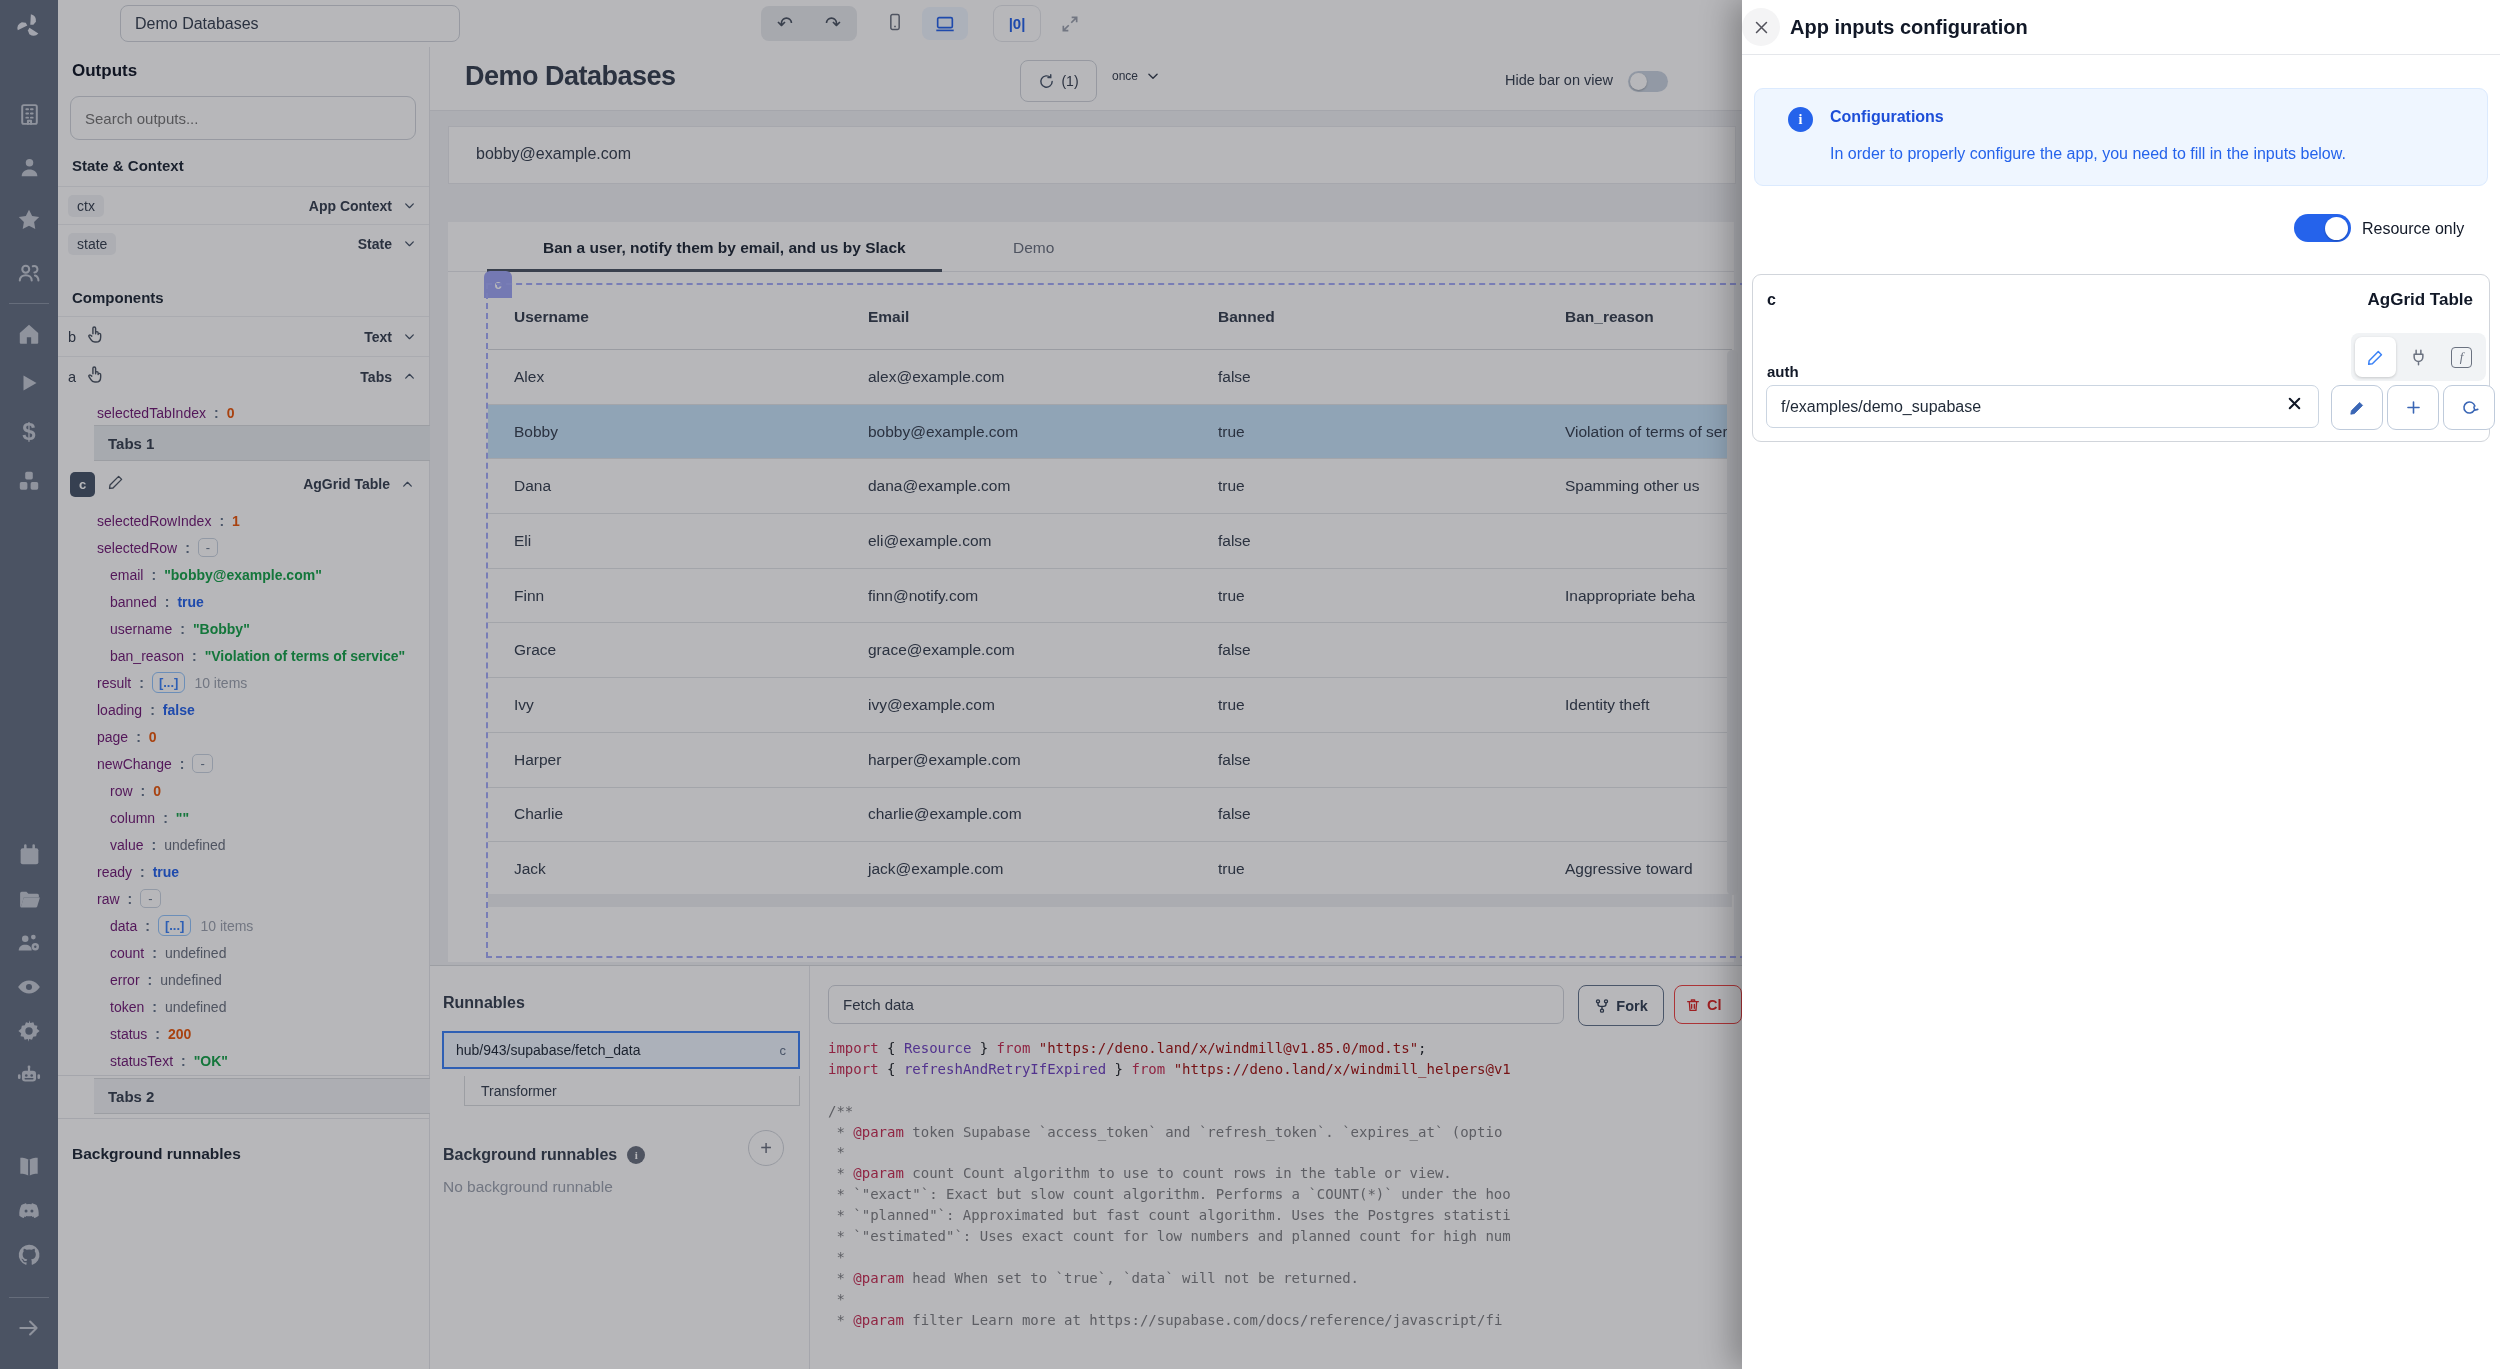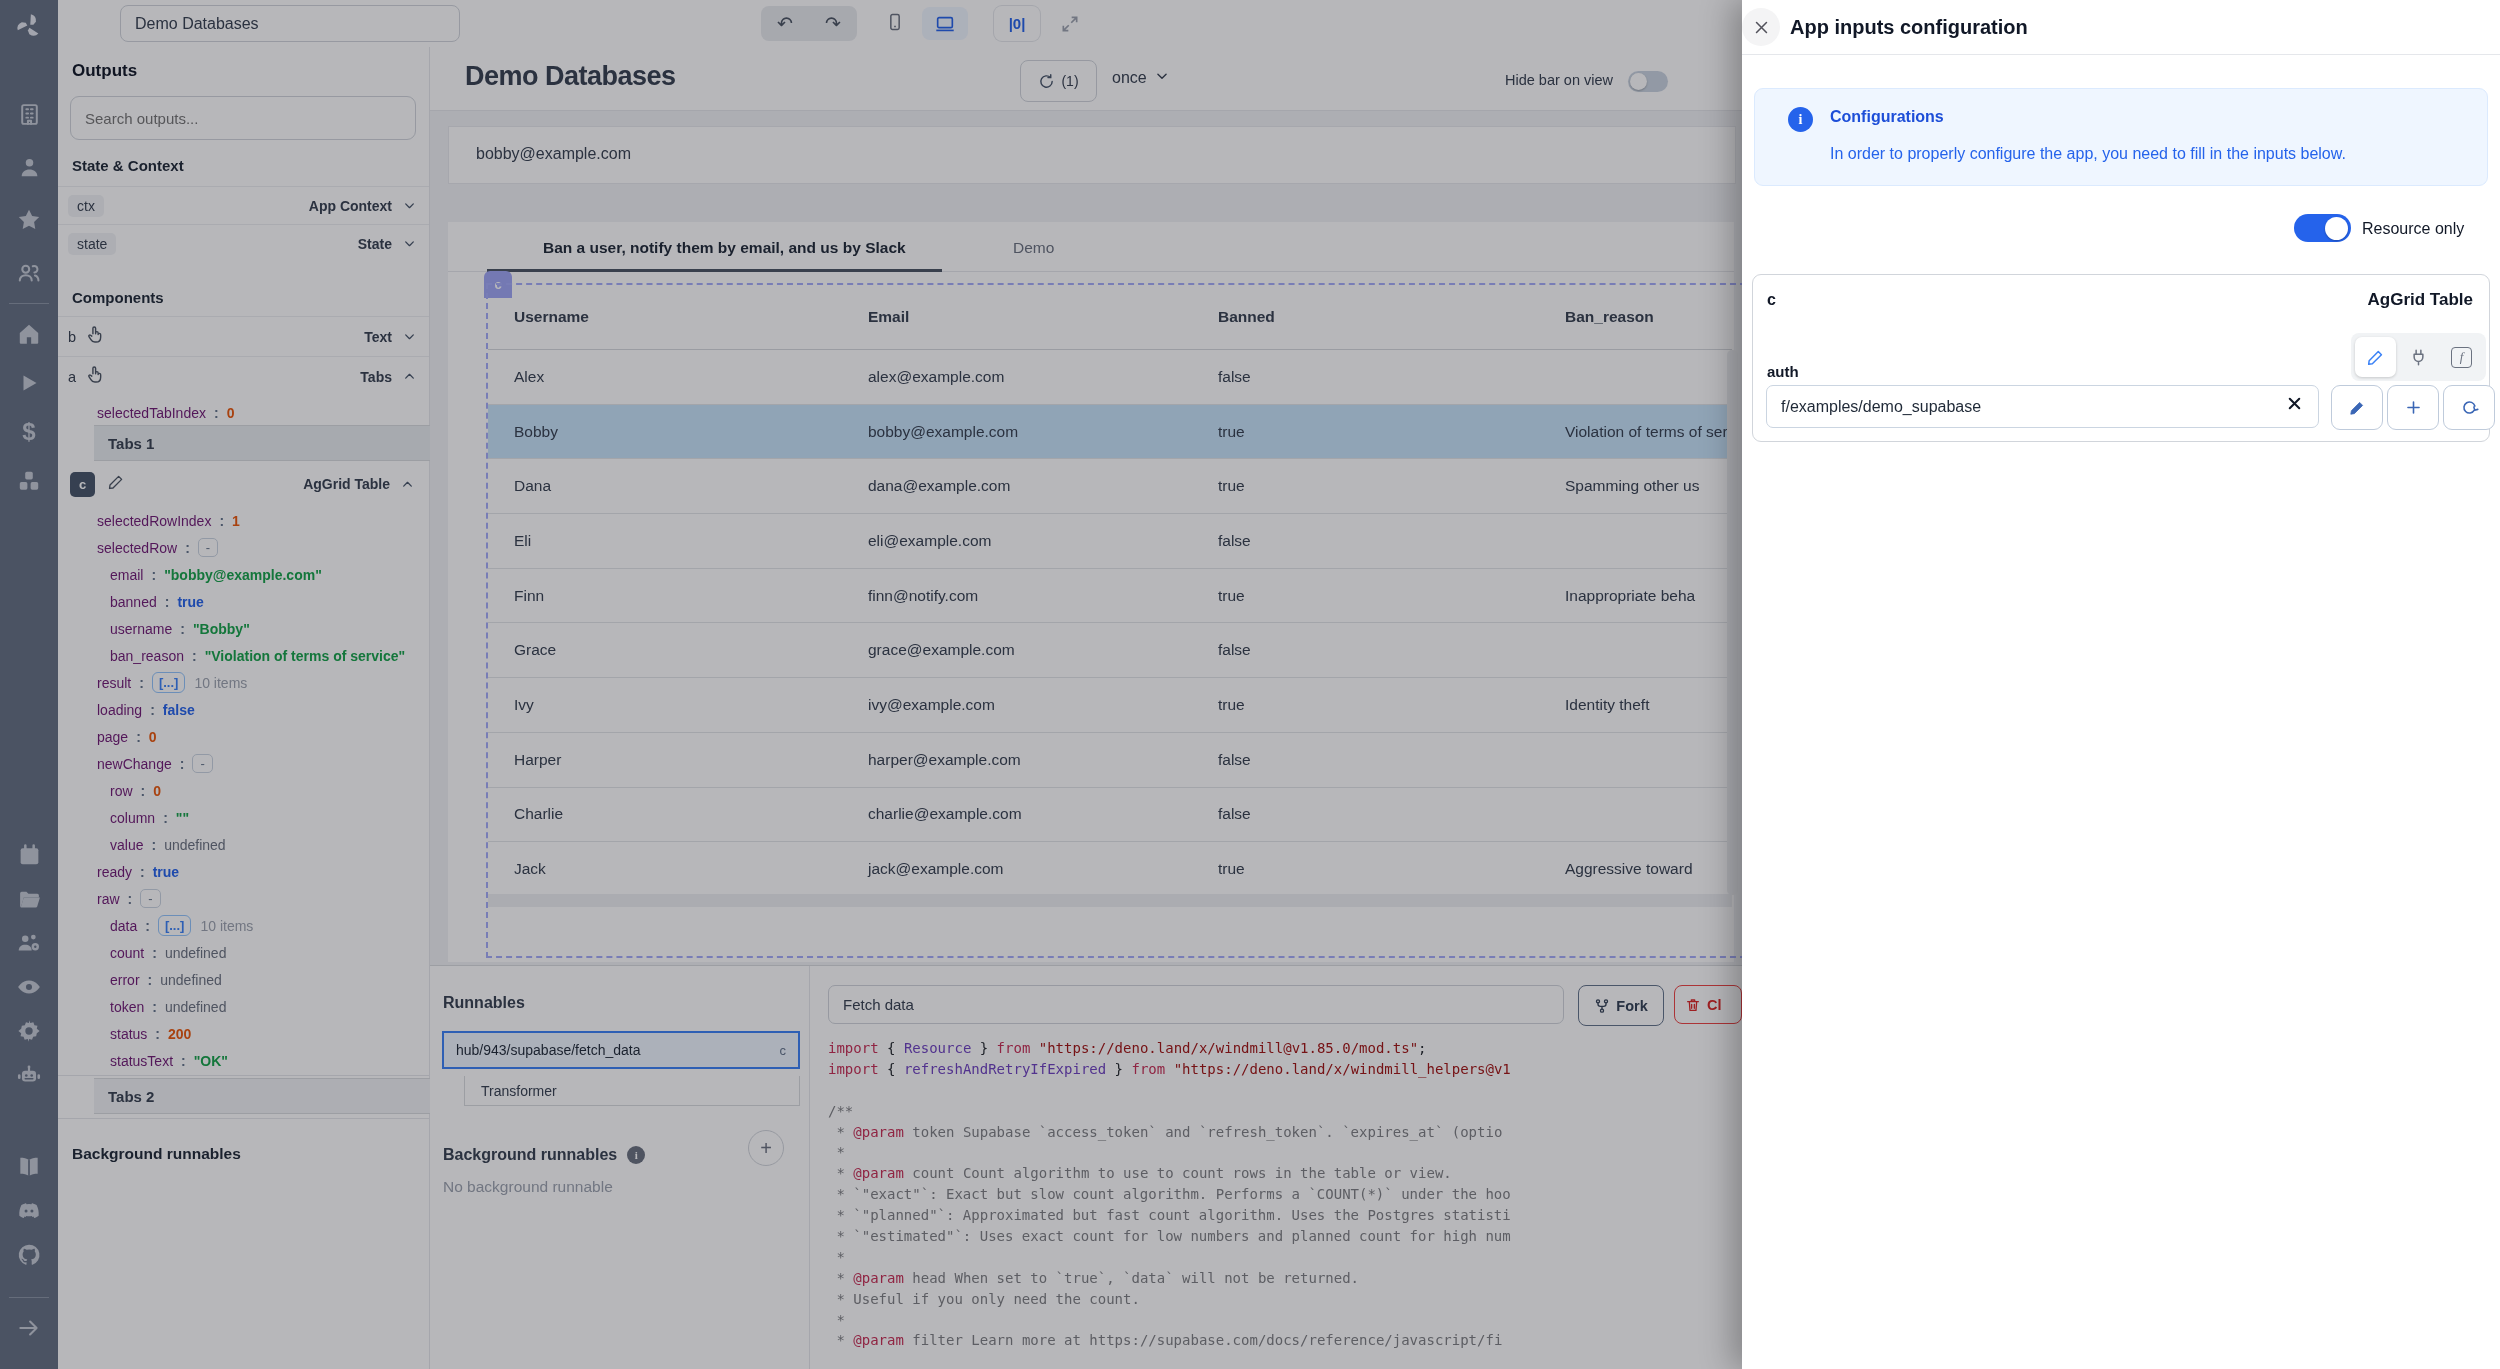--- a/index.html
+++ b/index.html
@@ -468,21 +468,21 @@
 
   <div id="main" class="abs"></div>
   <div id="main-head" class="abs">
     <span class="abs main-title" style="left:35px;top:14px">Demo Databases</span>
     <div class="abs pillbtn" style="left:590px;top:13px;width:75px;height:40px">
       <svg width="17" height="17" viewBox="0 0 24 24" style="stroke:#475569;fill:none;stroke-width:2;stroke-linecap:round">
           <path d="M20 12a8 8 0 1 1-2.3-5.6M18 2.5v4h-4"></path>
         </svg>
       <span>(1)</span>
     </div>
-    <div class="abs" style="left:682px;top:22px;display:flex;align-items:flex-start;gap:8px;font-size:16px;color:#374151">
+    <div class="abs" style="left:682px;top:22px;display:flex;align-items:flex-start;gap:8px;font-size:12px;color:#374151">
       <span>once</span>
       <svg width="14" height="14" viewBox="0 0 24 24" style="stroke:#374151;fill:none;stroke-width:2.4;stroke-linecap:round;stroke-linejoin:round">
           <path d="M5 9l7 7 7-7"></path>
         </svg>
     </div>
     <span class="abs" style="left:1075px;top:25px;font-size:14.5px;color:#374151">Hide bar on view</span>
     <div class="abs toggle" style="left:1198px;top:24px;width:40px;height:21px;background:#cbd5e1">
       <span class="knob" style="left:2px"></span>
     </div>
   </div>
@@ -614,21 +614,20 @@
         <div class="cl">&nbsp;</div>
         <div class="cl"><span class="tk-cm">/**</span></div>
         <div class="cl"><span class="tk-cm"> * </span><span class="tk-tag">@param</span><span class="tk-cm"> token Supabase `access_token` and `refresh_token`. `expires_at` (optio</span></div>
         <div class="cl"><span class="tk-cm"> *</span></div>
         <div class="cl"><span class="tk-cm"> * </span><span class="tk-tag">@param</span><span class="tk-cm"> count Count algorithm to use to count rows in the table or view.</span></div>
         <div class="cl"><span class="tk-cm"> * `"exact"`: Exact but slow count algorithm. Performs a `COUNT(*)` under the hoo</span></div>
         <div class="cl"><span class="tk-cm"> * `"planned"`: Approximated but fast count algorithm. Uses the Postgres statisti</span></div>
         <div class="cl"><span class="tk-cm"> * `"estimated"`: Uses exact count for low numbers and planned count for high num</span></div>
         <div class="cl"><span class="tk-cm"> *</span></div>
         <div class="cl"><span class="tk-cm"> * </span><span class="tk-tag">@param</span><span class="tk-cm"> head When set to `true`, `data` will not be returned.</span></div>
-        <div class="cl"><span class="tk-cm"> * Useful if you only need the count.</span></div>
         <div class="cl"><span class="tk-cm"> *</span></div>
         <div class="cl"><span class="tk-cm"> * </span><span class="tk-tag">@param</span><span class="tk-cm"> filter Learn more at https://supabase.com/docs/reference/javascript/fi</span></div>
       </div>
   </div>
 
   <div id="dim" class="abs"></div>
 
   <div id="drawer" class="abs">
     <div class="abs ghost-circle" style="left:0px;top:8px;width:38px;height:38px;border:none;background:#f4f4f5">
       <svg width="17" height="17" viewBox="0 0 24 24" style="stroke:#52525b;fill:none;stroke-width:2.2;stroke-linecap:round">

